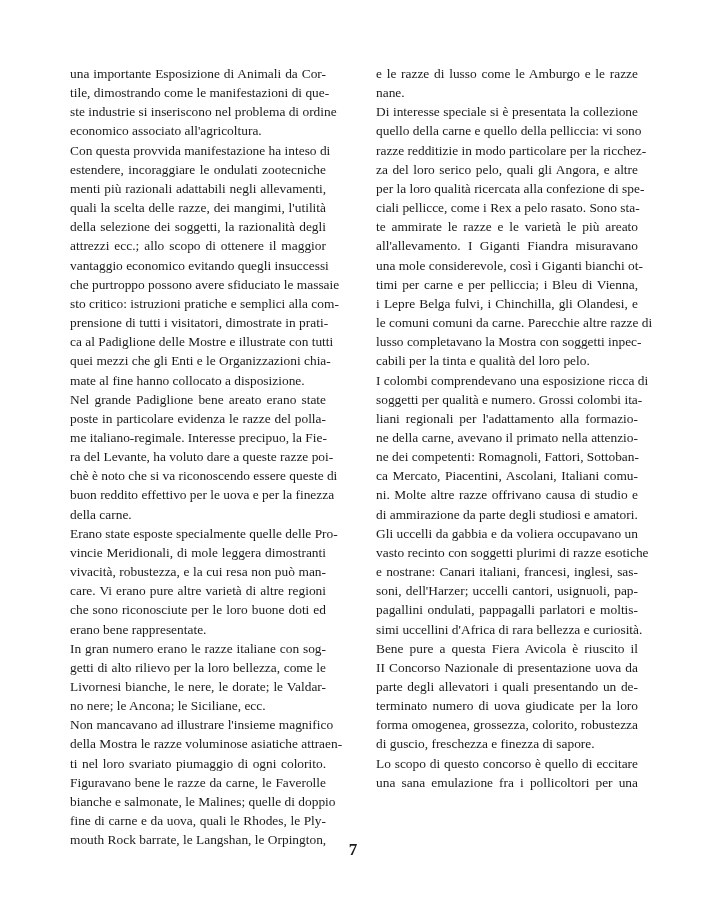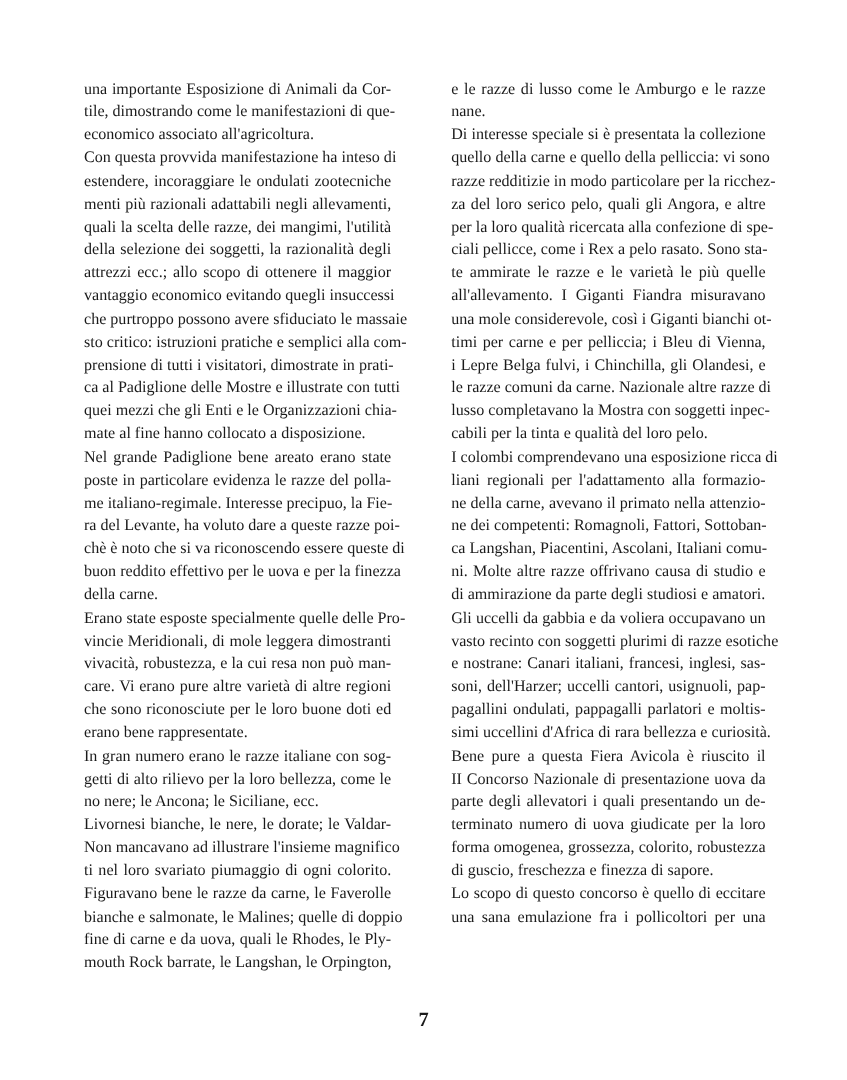--- a/index.html
+++ b/index.html
@@ -20,20 +20,21 @@
     font-weight: bold; font-size: 17px;
   }
 </style>
 </head>
 <body>
 
 <div class="col col-left">
     <div>
       <span class="line">una importante Esposizione di Animali da Cor-</span>
       <span class="line">tile, dimostrando come le manifestazioni di que-</span>
+      <span class="line">ste industrie si inseriscono nel problema di ordine</span>
       <span class="line last">economico associato all'agricoltura.</span>
     </div>
     <div>
       <span class="line">Con questa provvida manifestazione ha inteso di</span>
       <span class="line">estendere, incoraggiare le ondulati zootecniche</span>
       <span class="line">menti più razionali adattabili negli allevamenti,</span>
       <span class="line">quali la scelta delle razze, dei mangimi, l'utilità</span>
       <span class="line">della selezione dei soggetti, la razionalità degli</span>
       <span class="line">attrezzi ecc.; allo scopo di ottenere il maggior</span>
       <span class="line">vantaggio economico evitando quegli insuccessi</span>
@@ -57,59 +58,61 @@
       <span class="line">Erano state esposte specialmente quelle delle Pro-</span>
       <span class="line">vincie Meridionali, di mole leggera dimostranti</span>
       <span class="line">vivacità, robustezza, e la cui resa non può man-</span>
       <span class="line">care. Vi erano pure altre varietà di altre regioni</span>
       <span class="line">che sono riconosciute per le loro buone doti ed</span>
       <span class="line last">erano bene rappresentate.</span>
     </div>
     <div>
       <span class="line">In gran numero erano le razze italiane con sog-</span>
       <span class="line">getti di alto rilievo per la loro bellezza, come le</span>
+      <span class="line">Livornesi bianche, le nere, le dorate; le Valdar-</span>
       <span class="line last">no nere; le Ancona; le Siciliane, ecc.</span>
-      <span class="line">Livornesi bianche, le nere, le dorate; le Valdar-</span>
     </div>
     <div>
       <span class="line">Non mancavano ad illustrare l'insieme magnifico</span>
+      <span class="line">della Mostra le razze voluminose asiatiche attraen-</span>
       <span class="line">ti nel loro svariato piumaggio di ogni colorito.</span>
       <span class="line">Figuravano bene le razze da carne, le Faverolle</span>
       <span class="line">bianche e salmonate, le Malines; quelle di doppio</span>
       <span class="line">fine di carne e da uova, quali le Rhodes, le Ply-</span>
       <span class="line">mouth Rock barrate, le Langshan, le Orpington,</span>
     </div>
   </div>
 <div class="col col-right">
     <div>
       <span class="line">e le razze di lusso come le Amburgo e le razze</span>
       <span class="line last">nane.</span>
     </div>
     <div>
       <span class="line">Di interesse speciale si è presentata la collezione</span>
       <span class="line">quello della carne e quello della pelliccia: vi sono</span>
       <span class="line">razze redditizie in modo particolare per la ricchez-</span>
       <span class="line">za del loro serico pelo, quali gli Angora, e altre</span>
       <span class="line">per la loro qualità ricercata alla confezione di spe-</span>
       <span class="line">ciali pellicce, come i Rex a pelo rasato. Sono sta-</span>
-      <span class="line">te ammirate le razze e le varietà le più quelle</span>
+      <span class="line">te ammirate le razze e le varietà le più areato</span>
       <span class="line">all'allevamento. I Giganti Fiandra misuravano</span>
       <span class="line">una mole considerevole, così i Giganti bianchi ot-</span>
       <span class="line">timi per carne e per pelliccia; i Bleu di Vienna,</span>
       <span class="line">i Lepre Belga fulvi, i Chinchilla, gli Olandesi, e</span>
-      <span class="line">le razze comuni da carne. Nazionale altre razze di</span>
+      <span class="line">le comuni comuni da carne. Parecchie altre razze di</span>
       <span class="line">lusso completavano la Mostra con soggetti inpec-</span>
       <span class="line last">cabili per la tinta e qualità del loro pelo.</span>
     </div>
     <div>
       <span class="line">I colombi comprendevano una esposizione ricca di</span>
+      <span class="line">soggetti per qualità e numero. Grossi colombi ita-</span>
       <span class="line">liani regionali per l'adattamento alla formazio-</span>
       <span class="line">ne della carne, avevano il primato nella attenzio-</span>
       <span class="line">ne dei competenti: Romagnoli, Fattori, Sottoban-</span>
-      <span class="line">ca Langshan, Piacentini, Ascolani, Italiani comu-</span>
+      <span class="line">ca Mercato, Piacentini, Ascolani, Italiani comu-</span>
       <span class="line">ni. Molte altre razze offrivano causa di studio e</span>
       <span class="line last">di ammirazione da parte degli studiosi e amatori.</span>
     </div>
     <div>
       <span class="line">Gli uccelli da gabbia e da voliera occupavano un</span>
       <span class="line">vasto recinto con soggetti plurimi di razze esotiche</span>
       <span class="line">e nostrane: Canari italiani, francesi, inglesi, sas-</span>
       <span class="line">soni, dell'Harzer; uccelli cantori, usignuoli, pap-</span>
       <span class="line">pagallini ondulati, pappagalli parlatori e moltis-</span>
       <span class="line last">simi uccellini d'Africa di rara bellezza e curiosità.</span>

